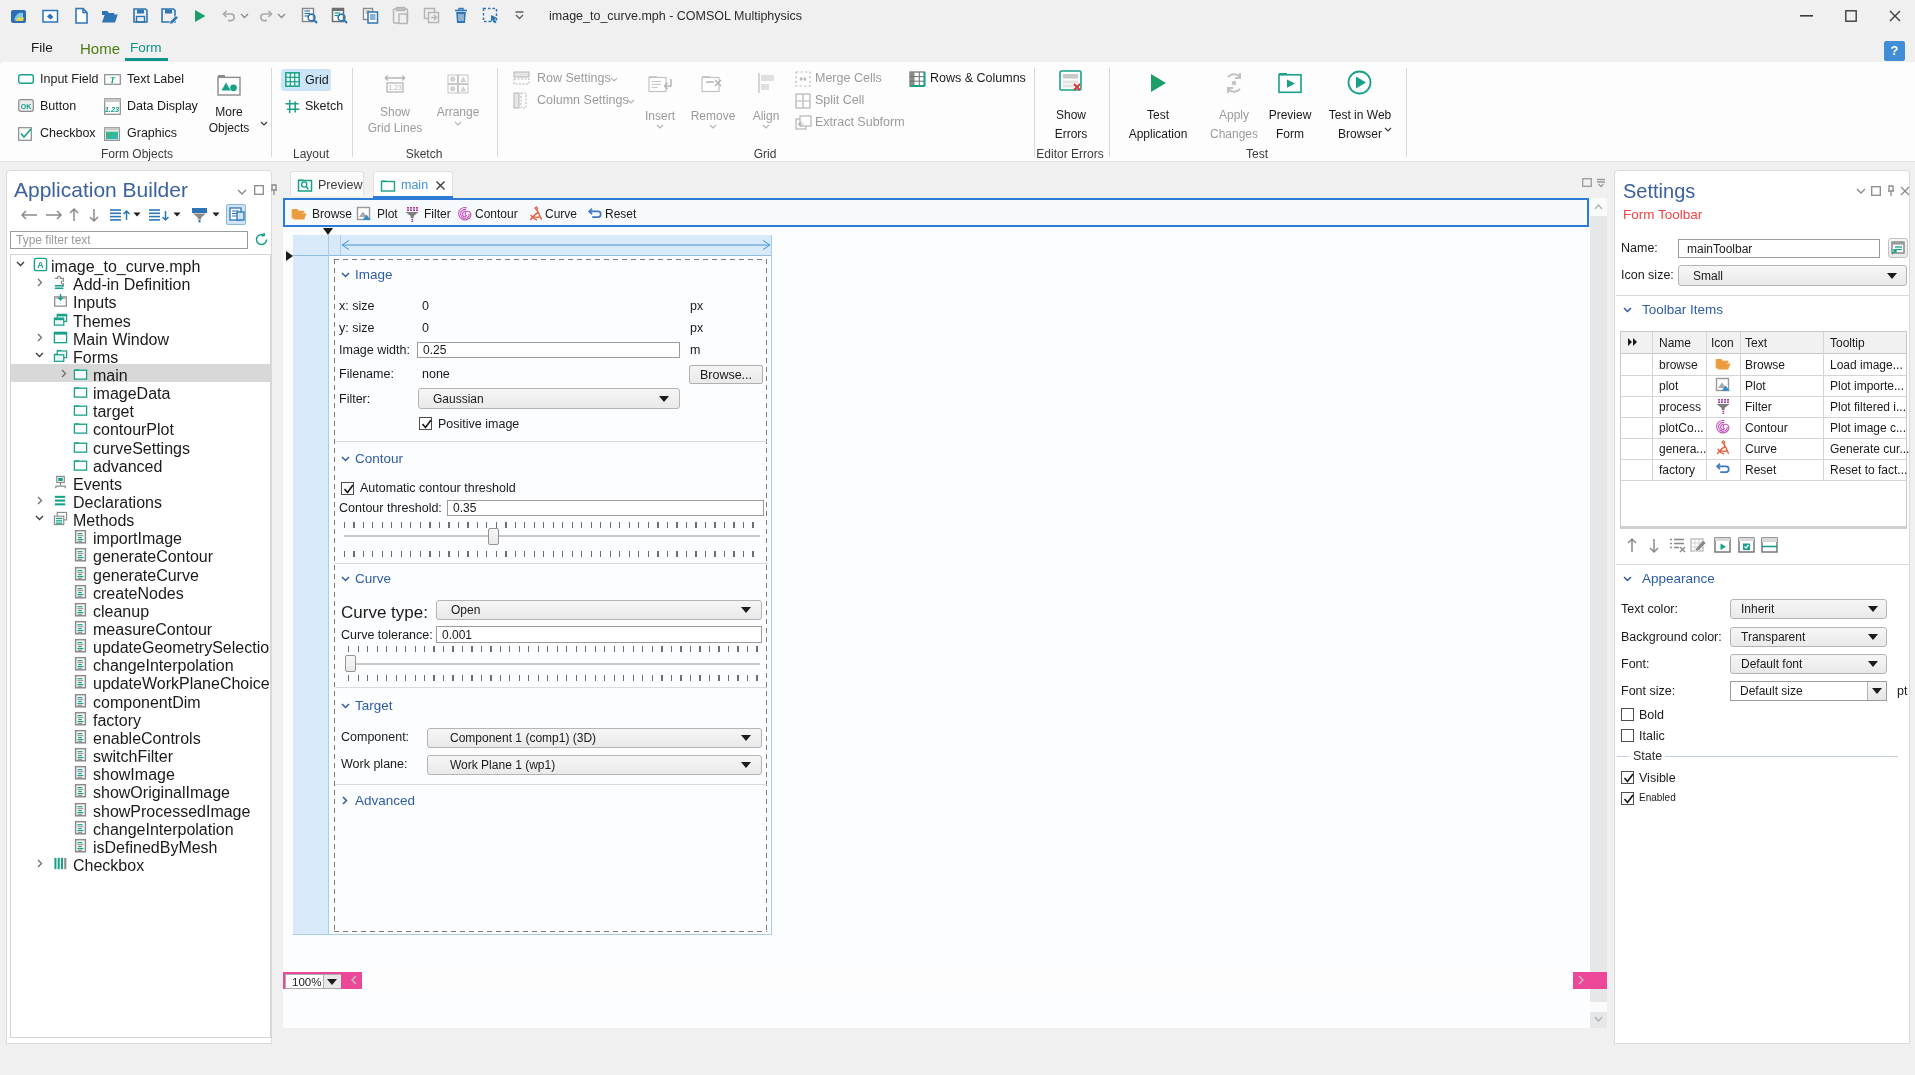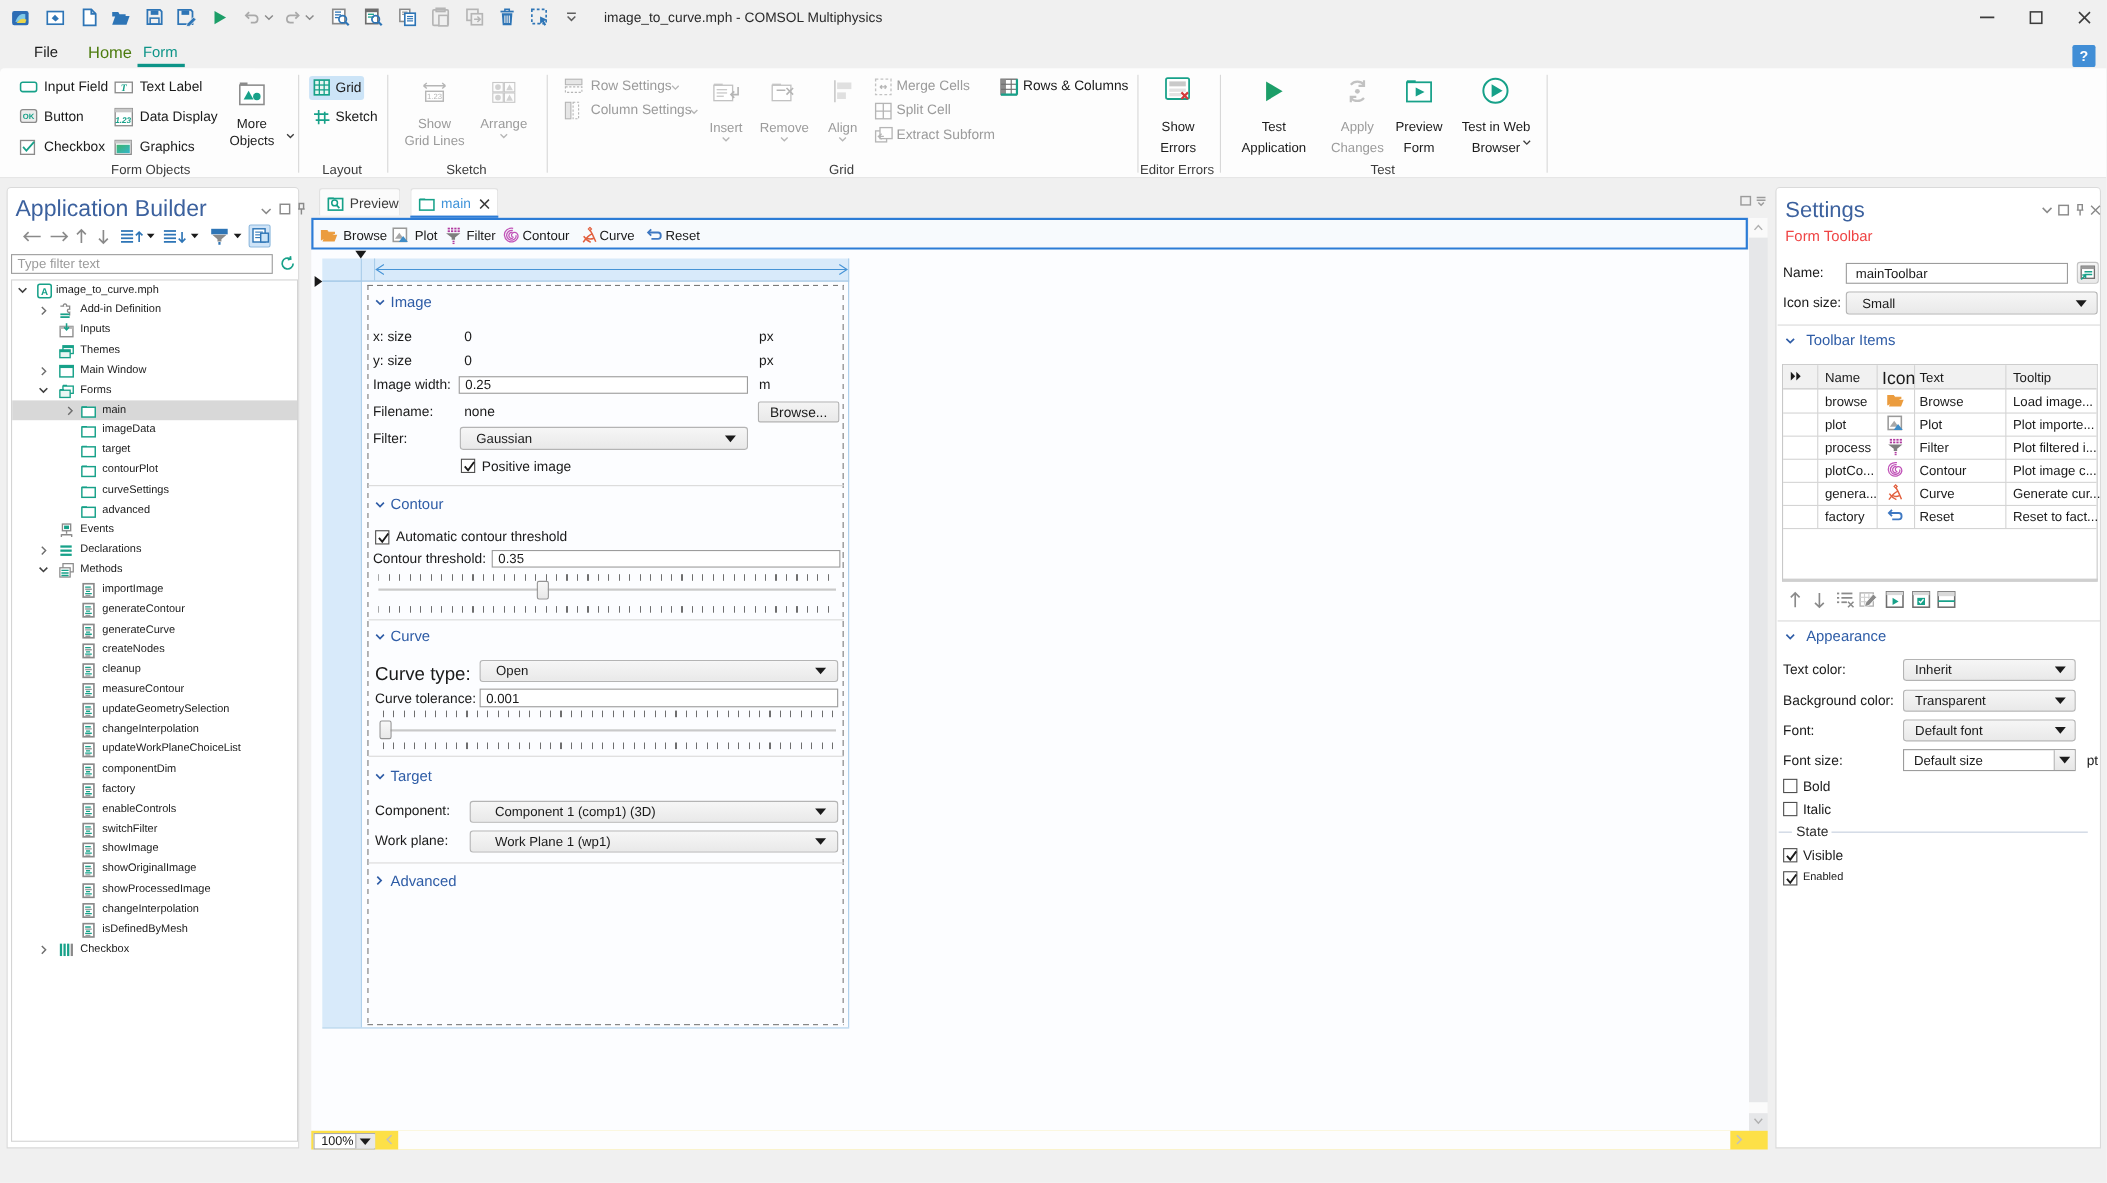--- a/index.html
+++ b/index.html
@@ -13,21 +13,21 @@
 .combo{position:absolute;background:linear-gradient(#f6f6f6,#e9e9e9);border:1px solid #b4b4b4;border-radius:3px}
 .combo .tx{position:absolute;left:14px;top:50%;transform:translateY(-50%);white-space:nowrap}
 .dar{position:absolute;width:0;height:0;border-left:5px solid transparent;border-right:5px solid transparent;border-top:6px solid #1b1b1b;top:50%;margin-top:-3px}
 .tin{position:absolute;background:#fff;border:1px solid #9c9c9c}
 .tin .tx{position:absolute;left:5px;top:50%;transform:translateY(-50%);white-space:nowrap}
 .chk{position:absolute;width:13px;height:13px;background:#fff;border:1px solid #4e4e4e}
 .vsep{position:absolute;width:1px;background:#d8d8d8}
 .grplbl{position:absolute;white-space:nowrap;color:#3c3c3c;font-size:12px;line-height:1;transform:translateX(-50%)}
 .bigbtn{position:absolute;white-space:nowrap;font-size:12px;line-height:1.36;transform:translateX(-50%);text-align:center}
 .sect{position:absolute;white-space:nowrap;font-size:13.5px;color:#2e5ca6;line-height:1}
-.treerow{position:absolute;white-space:nowrap;font-size:10px;line-height:1}
+.treerow{position:absolute;white-space:nowrap;font-size:16px;line-height:1}
 .hline{position:absolute;height:1px;background:#d9d9d9}
 </style>
 </head>
 <body>
 <div id="app">
 
 <svg width="0" height="0" style="position:absolute">
 <defs>
 
 <symbol id="folder" viewBox="0 0 16 16">
@@ -916,21 +916,21 @@
 <div class="a" style="left:1590px;top:198px;width:17px;height:830px;background:#e6e7e9">
       <div class="a" style="left:0;top:0;width:17px;height:18px;background:#fafafa"></div>
 <svg class="ic" style="left:4px;top:6px" width="9" height="6">
         <path d="M1 5 L4.5 1 L8 5" fill="none" stroke="#b0b0b0" stroke-width="1.3"></path>
       </svg>
 <div class="a" style="left:0;top:804px;width:17px;height:10px;background:#fbfbfb"></div>
 <svg class="ic" style="left:4px;top:818px" width="9" height="6">
         <path d="M1 1 L4.5 5 L8 1" fill="none" stroke="#b0b0b0" stroke-width="1.3"></path>
       </svg>
 </div>
-<div class="a" style="left:283px;top:1028px;width:1324px;height:17px;background:#fde047">
+<div class="a" style="left:283px;top:972px;width:1324px;height:17px;background:#ec4899">
 <div class="a" style="left:2px;top:2px;width:56px;height:15px;background:#fff;border:1px solid #acacac">
         <div class="lbl" style="left:6px;top:2px;font-size:11.5px">100%</div>
         <div class="a" style="left:37px;top:0;width:18px;height:13px;background:#e8e8e8;border-left:1px solid #acacac">
           <b class="dar" style="right:4px"></b>
         </div>
       </div>
 <svg class="ic" style="left:68px;top:3px" width="6" height="10">
         <path d="M5 1 L1 5 L5 9" fill="none" stroke="#c0c0c0" stroke-width="1.4"></path>
       </svg>
 <div class="a" style="left:79px;top:0;width:1211px;height:17px;background:#fdfdfd"></div>
@@ -983,21 +983,21 @@
 <div class="a" style="left:0;top:0;width:285px;height:22px;background:#f1f1f1;border-bottom:1px solid #c8c8c8"></div>
 <div class="a" style="left:31px;top:0;width:1px;height:148px;background:#d4d4d4"></div>
 <div class="a" style="left:85px;top:0;width:1px;height:148px;background:#d4d4d4"></div>
 <div class="a" style="left:119px;top:0;width:1px;height:148px;background:#d4d4d4"></div>
 <div class="a" style="left:202px;top:0;width:1px;height:148px;background:#d4d4d4"></div>
 <svg class="ic" style="left:6px;top:5px" width="12" height="10">
           <path d="M1 1 L5 5 L1 9 Z" fill="#1a1a1a"></path>
           <path d="M6 1 L10 5 L6 9 Z" fill="#1a1a1a"></path>
         </svg>
 <div class="lbl" style="left:38px;top:5px;font-size:12px">Name</div>
-<div class="lbl" style="left:90px;top:5px;font-size:16px">Icon</div>
+<div class="lbl" style="left:90px;top:5px;font-size:12px">Icon</div>
 <div class="lbl" style="left:124px;top:5px;font-size:12px">Text</div>
 <div class="lbl" style="left:209px;top:5px;font-size:12px">Tooltip</div>
 <div class="lbl" style="left:38px;top:27px;font-size:12px">browse</div>
 <svg class="ic" style="left:94px;top:24px" width="16" height="16">
           <use href="#browse"></use>
         </svg>
 <div class="lbl" style="left:124px;top:27px;font-size:12px">Browse</div>
 <div class="lbl" style="left:209px;top:27px;font-size:12px">Load image...</div>
 <div class="a" style="left:0;top:43px;width:285px;height:1px;background:#d4d4d4"></div>
 <div class="lbl" style="left:38px;top:48px;font-size:12px">plot</div>

